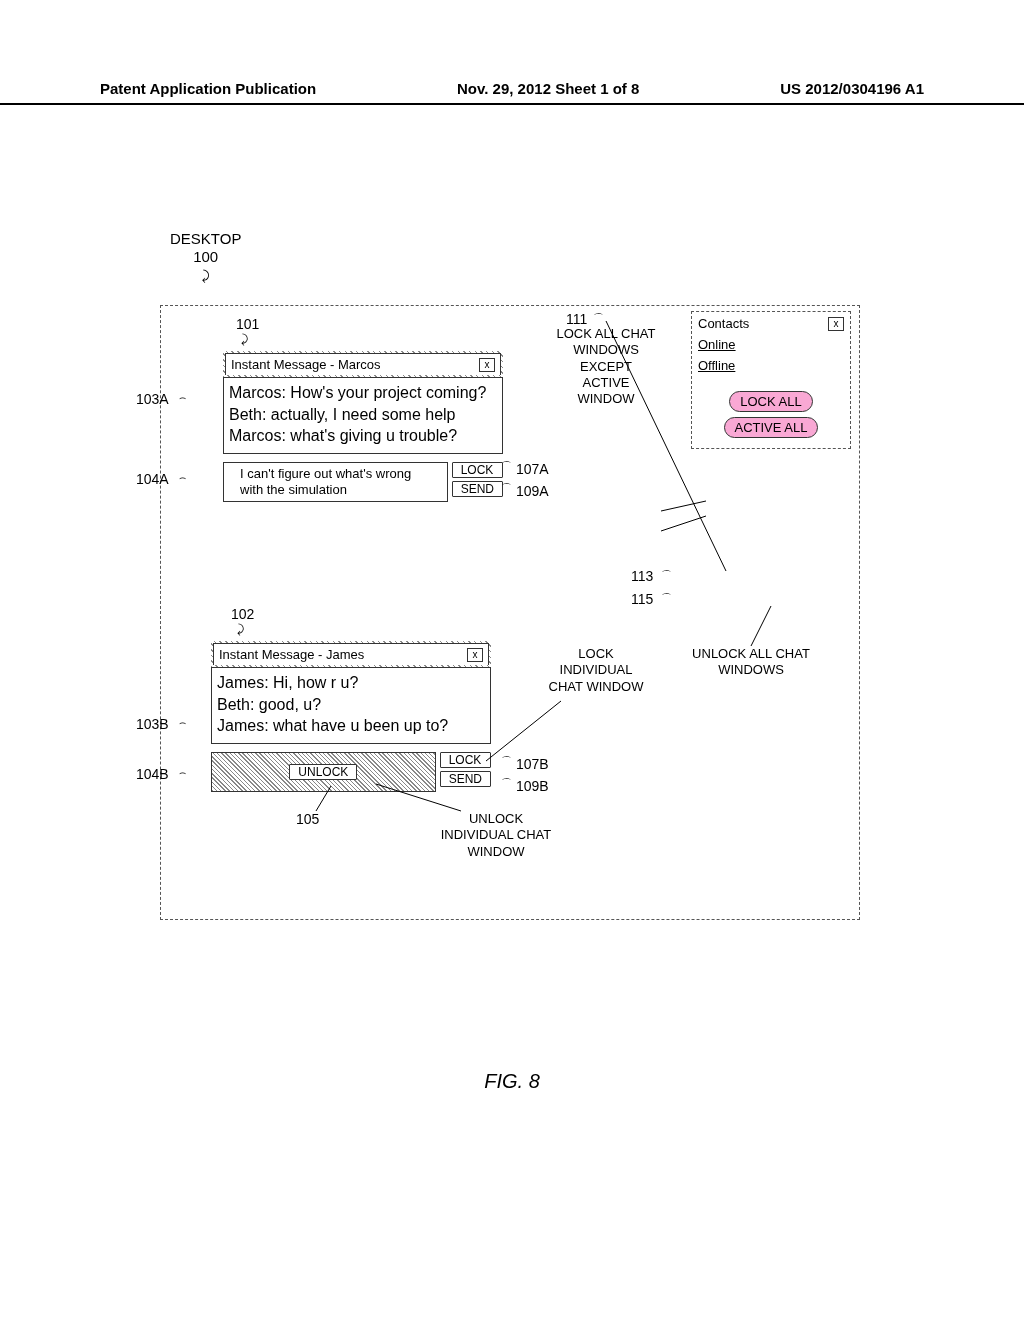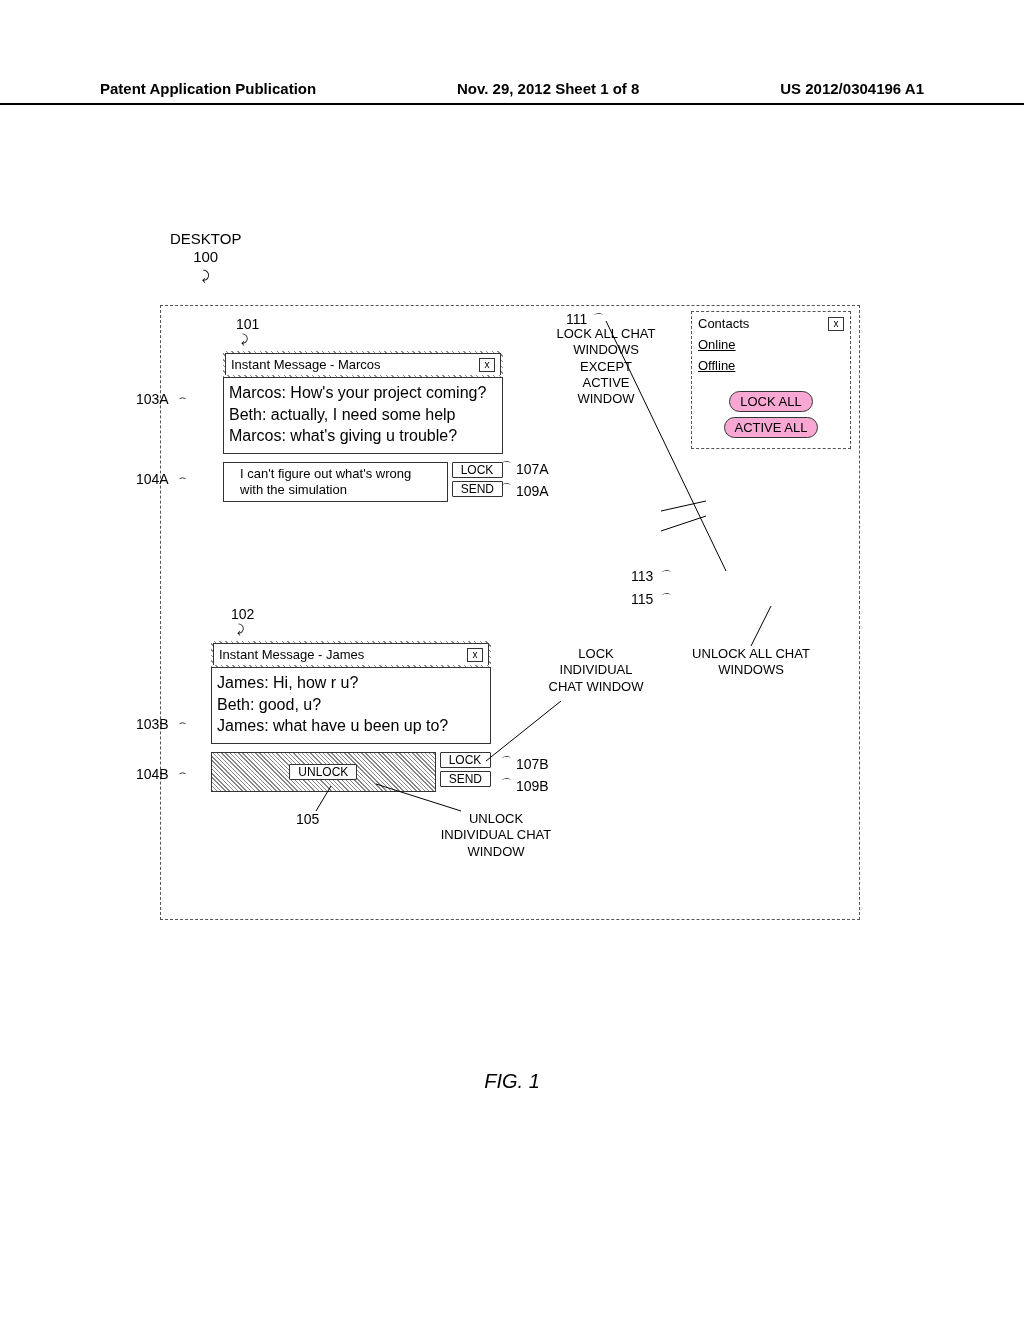--- a/index.html
+++ b/index.html
@@ -287,13 +287,13 @@
     <line x1="155" y1="505" x2="170" y2="480" stroke="#000" stroke-width="1"></line>
 
     <line x1="300" y1="505" x2="215" y2="478" stroke="#000" stroke-width="1"></line>
 
     <line x1="500" y1="205" x2="545" y2="195" stroke="#000" stroke-width="1"></line>
     <line x1="500" y1="225" x2="545" y2="210" stroke="#000" stroke-width="1"></line>
   </svg>
 
 </div>
 
-<div class="fig-caption">FIG. 1</div>
+<div class="fig-caption">FIG. 8</div>
 
 </body></html>

